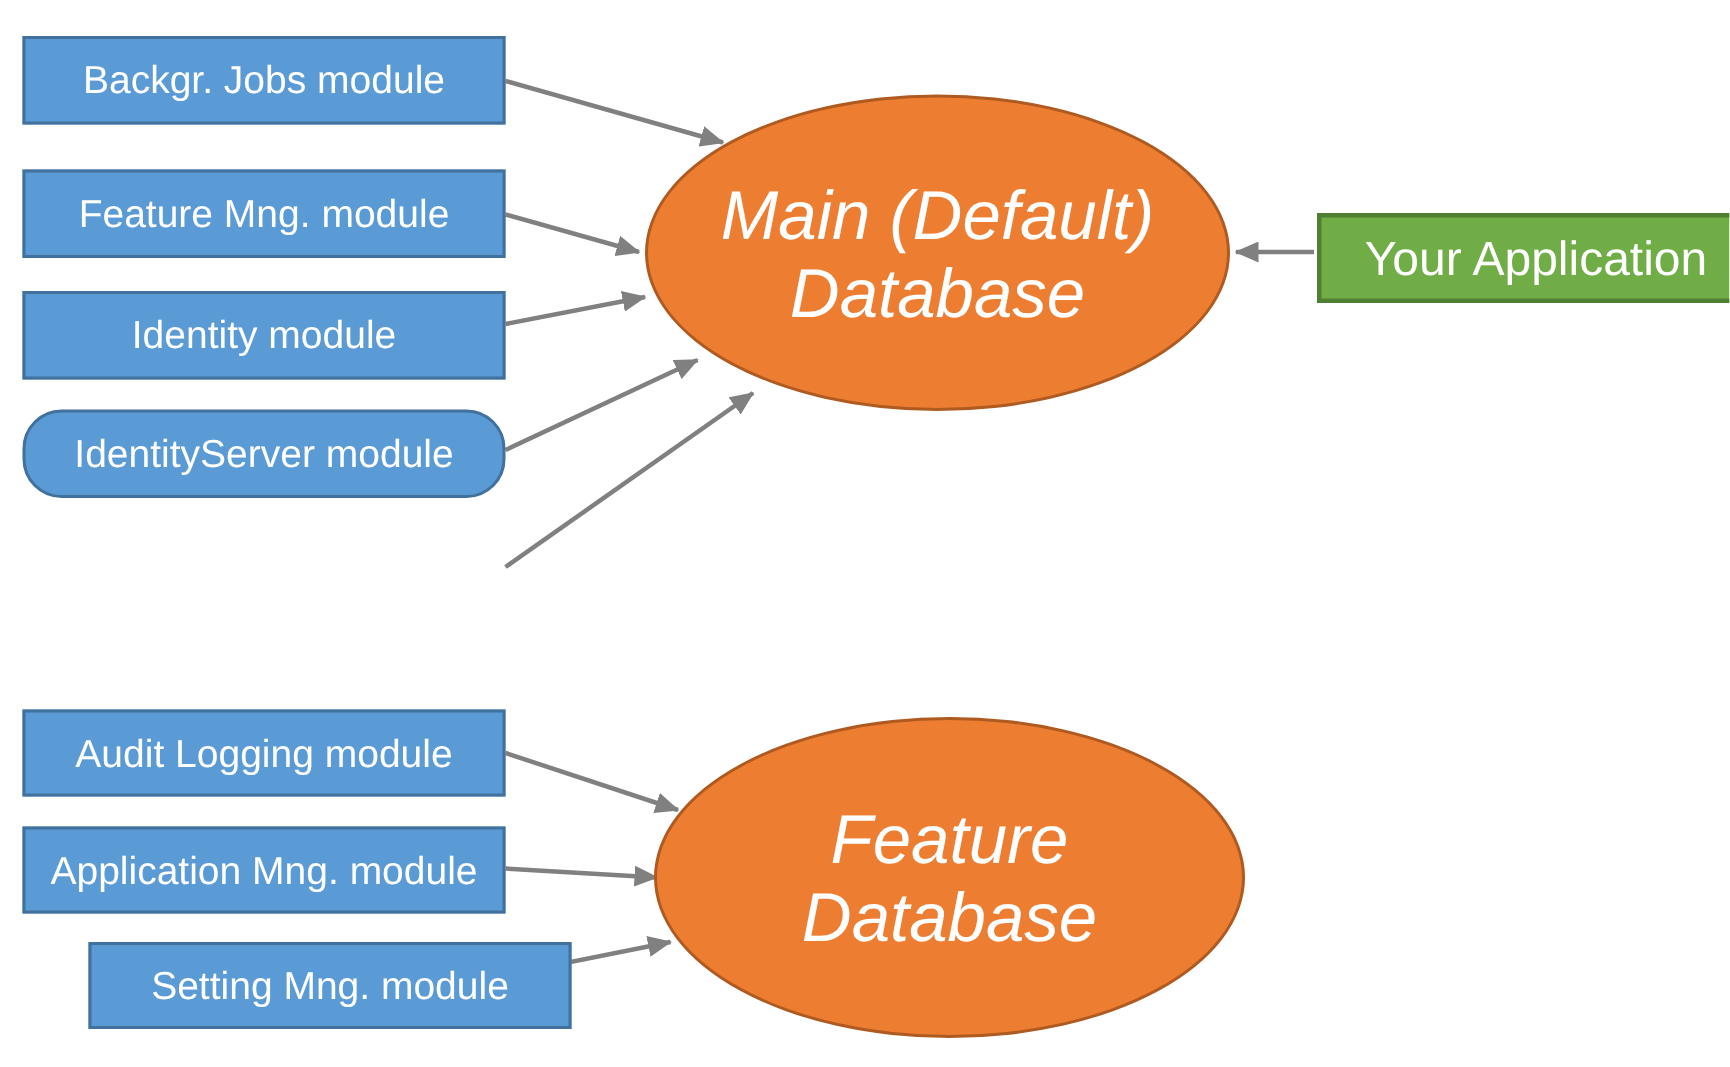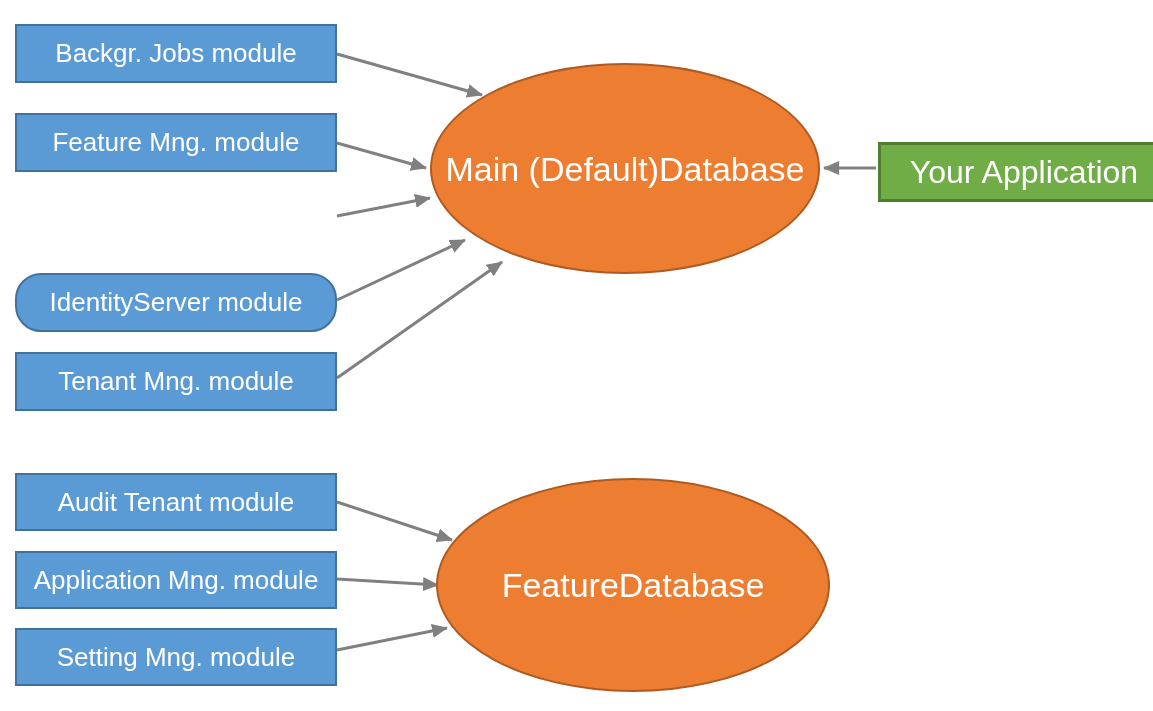--- a/index.html
+++ b/index.html
@@ -33,28 +33,30 @@
     border: 2px solid var(--module-border, #41719c);
     font-size: 26px;
   }
   .m1 { top: 24px; text-align: right; }
   .m2 { top: 113px; text-align: right; }
   .m3 { top: 194px; }
   .m4 { top: 273px; border-radius: 26px; }
   .m5 { top: 352px; }
   .m6 { top: 473px; height: 58px; }
   .m7 { top: 551px; height: 58px; }
-  .m8 { top: 628px; height: 58px; }
+  .m8 { top: 628px; height: 58px; margin-left: 44px; }
 
   .db {
     background: var(--database-fill, #ed7d31);
     border: 2px solid var(--database-border, #ae5a21);
     border-radius: 50%;
-    font-size: 34px;
+    flex-direction: column;
+    font-size: 46px;
     line-height: 52px;
+    font-style: italic;
   }
   .db-main   { left: 430px; top: 63px;  width: 390px; height: 211px; }
   .db-second { left: 436px; top: 478px; width: 394px; height: 214px; }
 
   .app {
     left: 878px;
     top: 142px;
     width: 292px;
     height: 60px;
     background: var(--application-fill, #70ad47);
@@ -83,29 +85,29 @@
     <line x1="337" y1="650" x2="447" y2="628" marker-end="url(#ah)"></line>
     <line x1="876" y1="168" x2="824" y2="168" marker-end="url(#ah)"></line>
   </svg>
 
   <div class="node module m1">
     <span>Backgr. Jobs module</span>
   </div>
   <div class="node module m2">
     <span>Feature Mng. module</span>
   </div>
+  <div class="node module m3">
+    <span>Identity module</span>
+  </div>
   <div class="node module m4">
     <span>IdentityServer module</span>
   </div>
-  <div class="node module m5">
-    <span>Tenant Mng. module</span>
-  </div>
 
   <div class="node module m6">
-    <span>Audit Tenant module</span>
+    <span>Audit Logging module</span>
   </div>
   <div class="node module m7">
     <span>Application Mng. module</span>
   </div>
   <div class="node module m8">
     <span>Setting Mng. module</span>
   </div>
 
   <div class="node db db-main">
     <span>Main (Default)</span>

